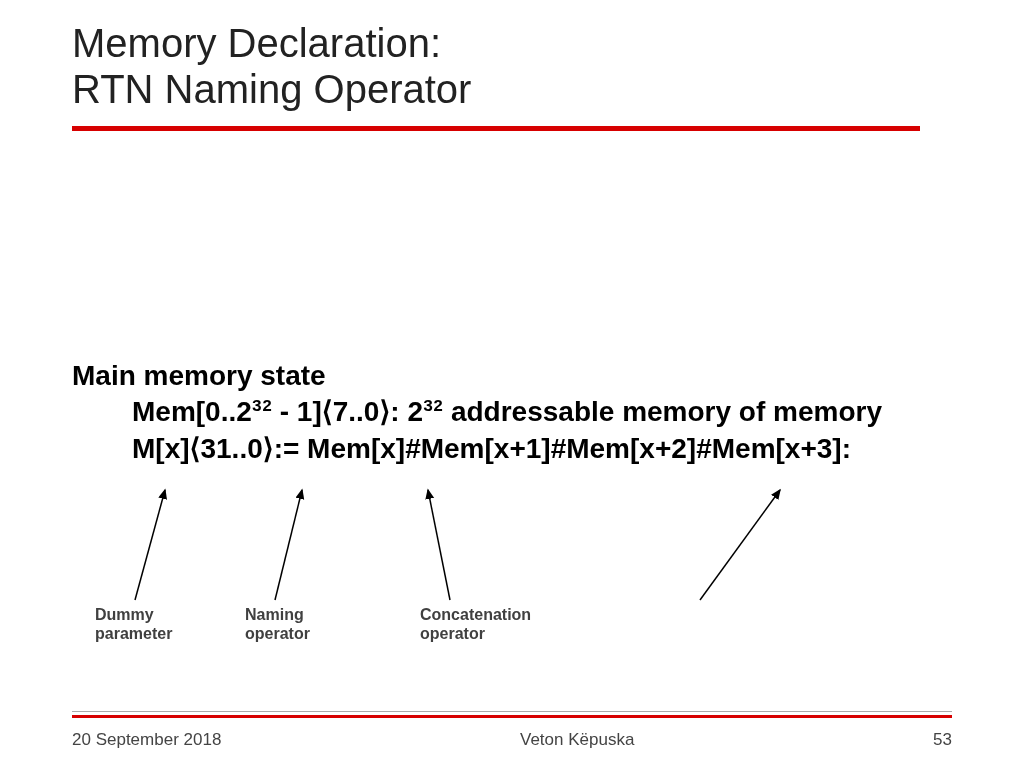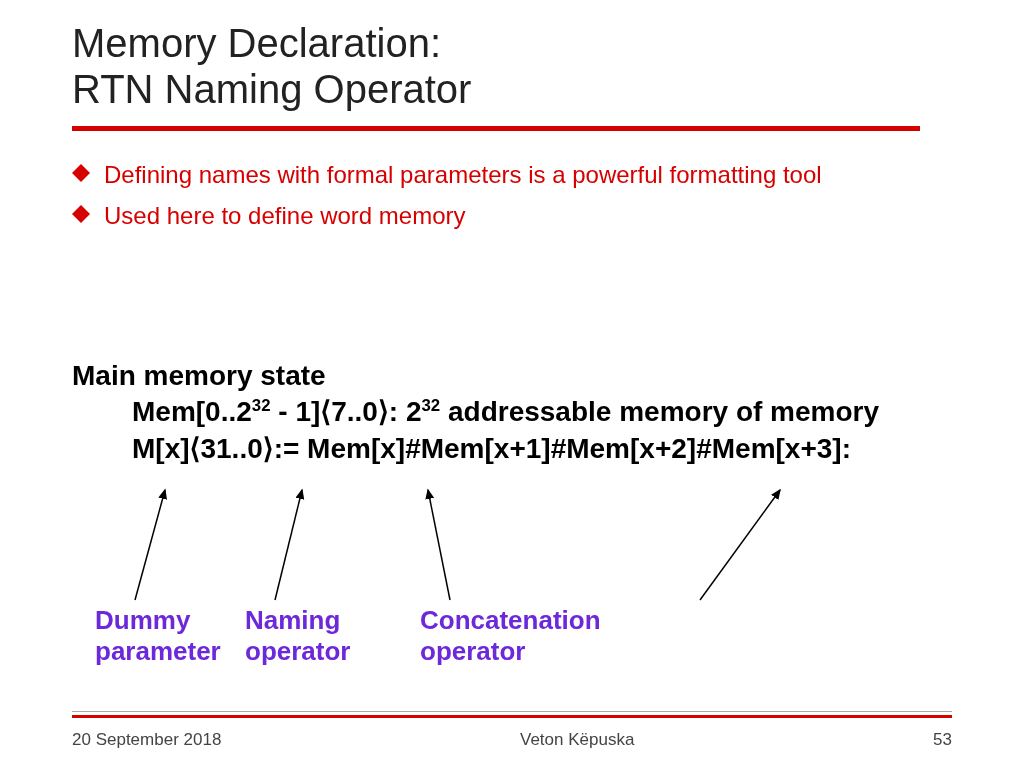--- a/index.html
+++ b/index.html
@@ -63,31 +63,32 @@
     line-height: 1.3;
   }
   .main-state .line-indent {
     padding-left: 60px;
     white-space: nowrap;
   }
   sup.supexp {
     font-size: 0.6em;
     vertical-align: super;
     line-height: 0;
+    font-family: Liberation Mono, monospace;
   }
   .annotations {
     position: absolute;
     left: 0;
     top: 0;
     width: 1024px;
     height: 768px;
     font-family: Arial, Helvetica, sans-serif;
     font-weight: 700;
-    color: #6d28d9;
-    font-size: 26px;
+    color: #404040;
+    font-size: 16px;
     line-height: 1.2;
   }
   .ann {
     position: absolute;
   }
   svg.arrows {
     position: absolute;
     left: 0;
     top: 0;
     width: 1024px;
@@ -118,34 +119,20 @@
 </head>
 <body>
 
 <div class="slide">
 
   <div class="title">
     <span>Memory Declaration:<br>RTN Naming Operator</span>
   </div>
   <div class="title-rule"></div>
 
-  <div class="bullets">
-    <div class="bullet-row">
-      <svg class="bullet-icon" viewBox="0 0 20 20">
-        <polygon points="10,0 20,10 10,20 0,10" fill="#d70000"></polygon>
-      </svg>
-      <div class="bullet-text">Defining names with formal parameters is a powerful formatting tool</div>
-    </div>
-    <div class="bullet-row">
-      <svg class="bullet-icon" viewBox="0 0 20 20">
-        <polygon points="10,0 20,10 10,20 0,10" fill="#d70000"></polygon>
-      </svg>
-      <div class="bullet-text">Used here to define word memory</div>
-    </div>
-  </div>
 
   <div class="main-state">
     <div>Main memory state</div>
     <div class="line-indent">
       <span>Mem[0..2</span><sup class="supexp">32</sup><span> - 1]⟨7..0⟩:  2</span><sup class="supexp">32</sup><span> addressable memory of memory</span>
     </div>
     <div class="line-indent">M[x]⟨31..0⟩:= Mem[x]#Mem[x+1]#Mem[x+2]#Mem[x+3]:</div>
   </div>
 
   <svg class="arrows">

